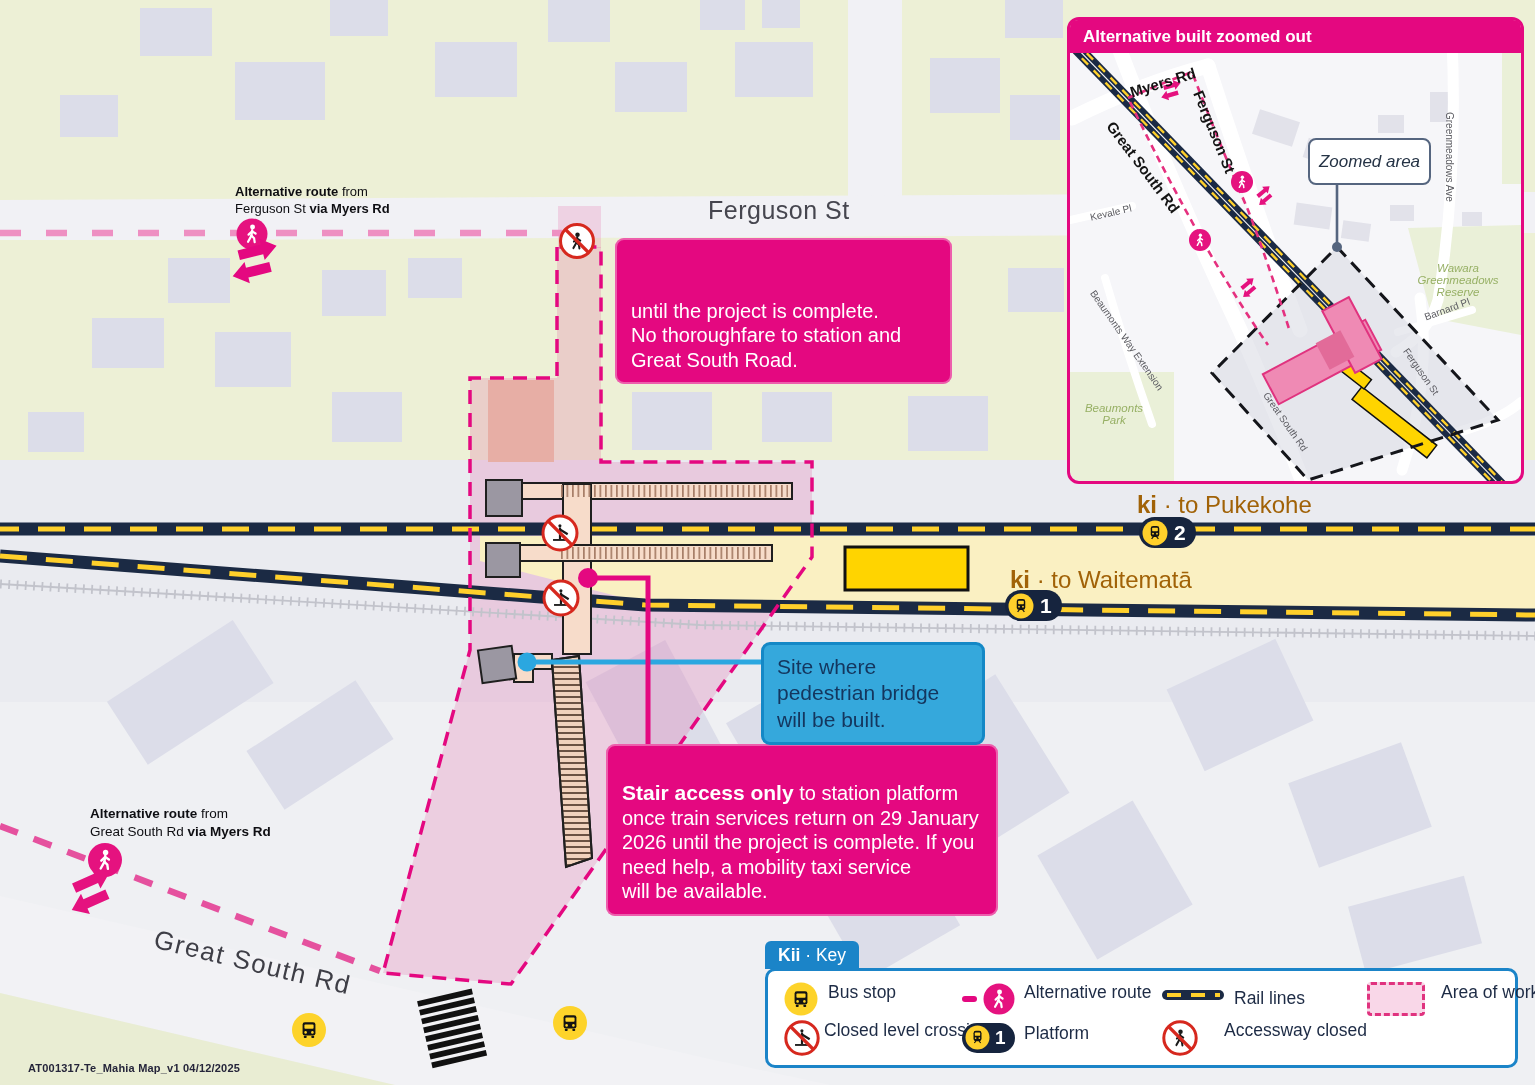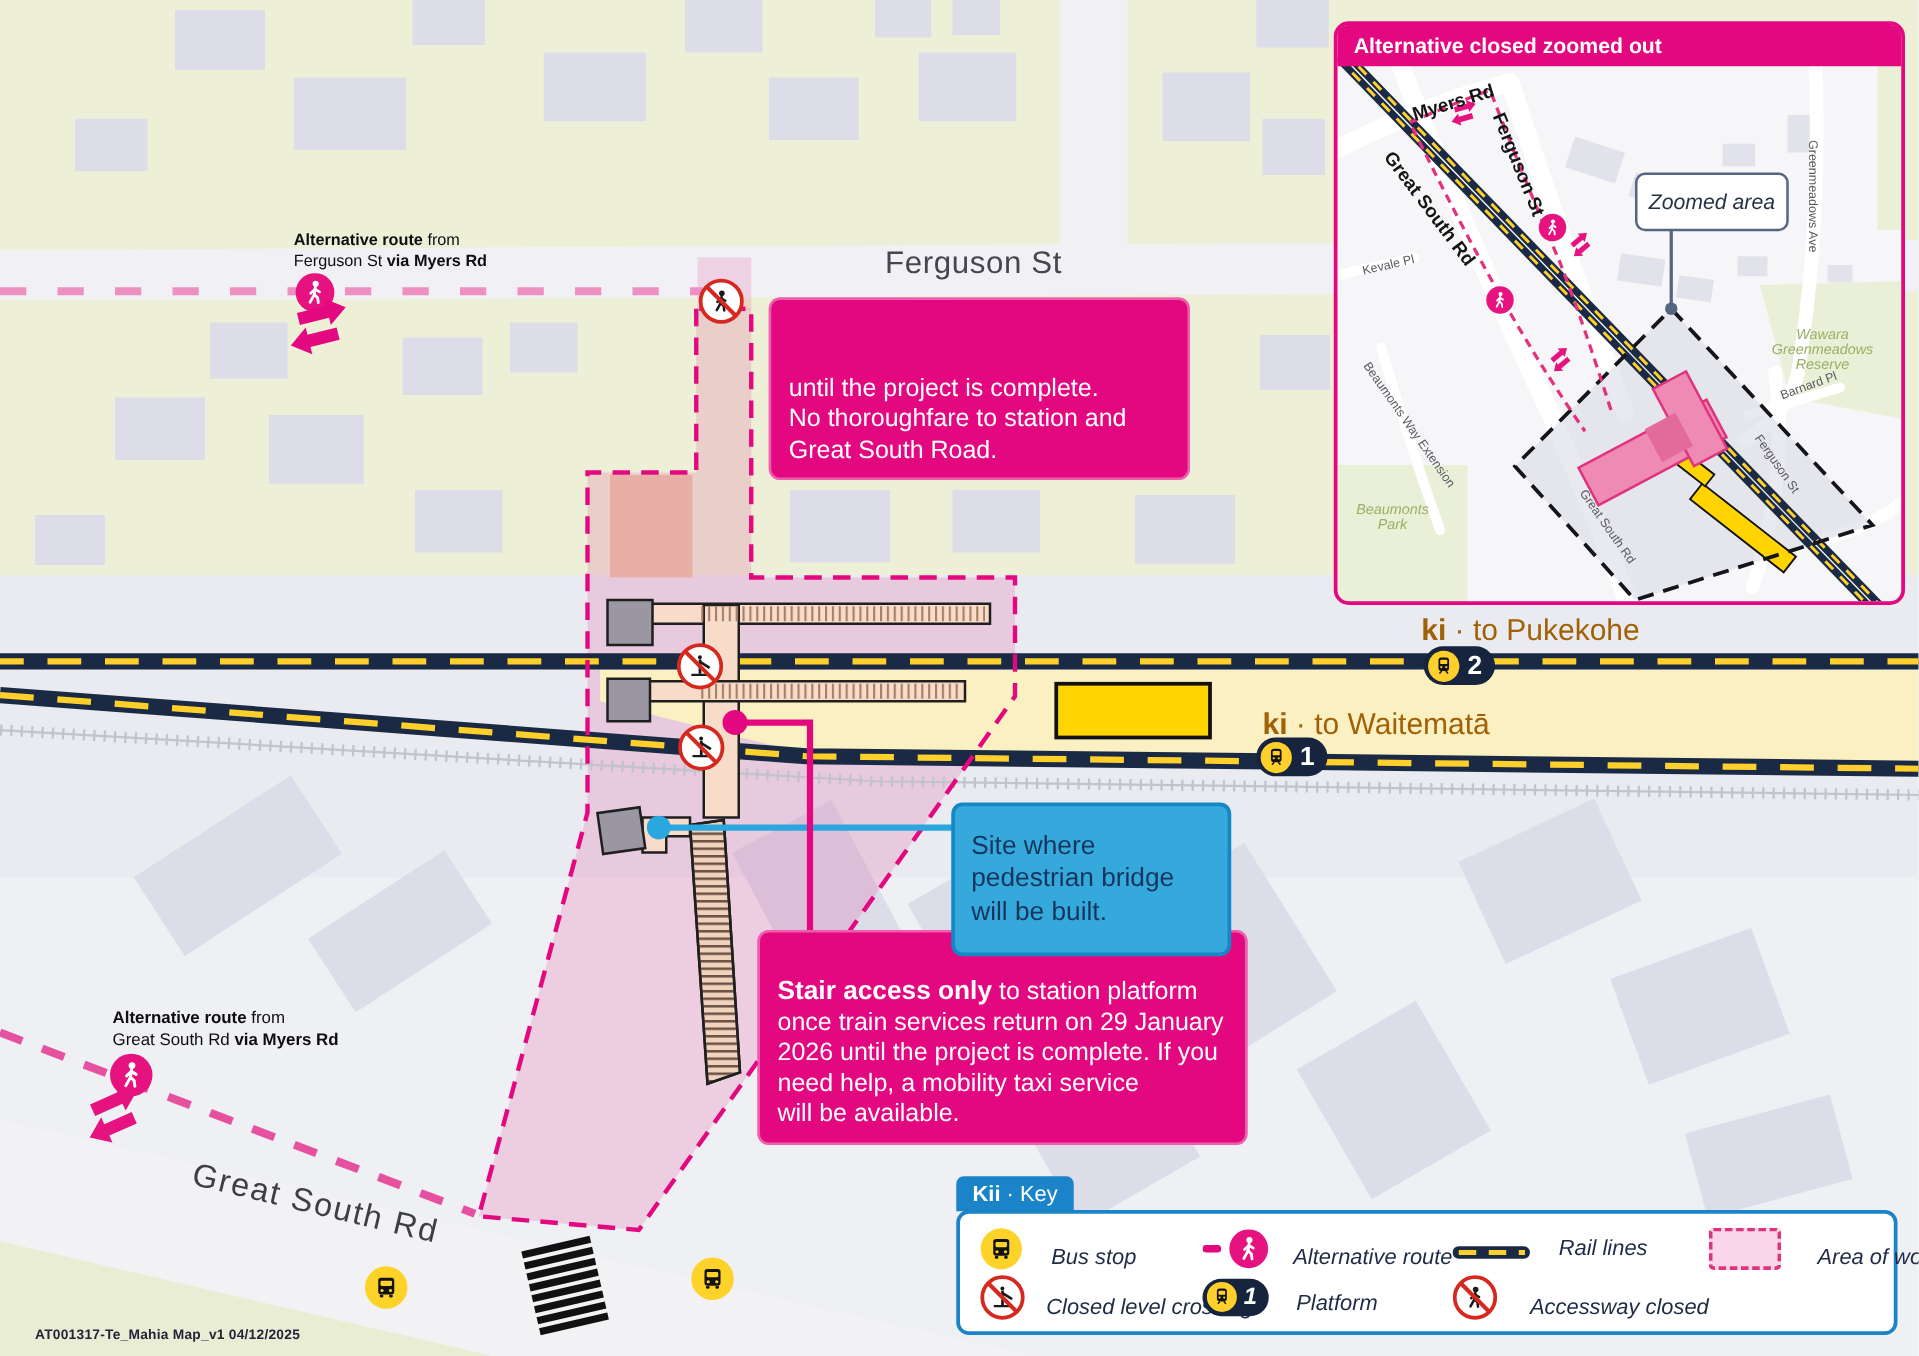--- a/index.html
+++ b/index.html
@@ -18,41 +18,41 @@
   .dest b{font-weight:bold;}
   .pf-badge{display:flex;align-items:center;gap:6px;background:#16243e;border-radius:17px;
             height:31px;padding:0 10px 0 3px;box-sizing:border-box;}
   .pf-badge .num{color:#fff;font-weight:bold;font-size:21px;line-height:1;}
   
   .callout{box-sizing:border-box;border-radius:9px;white-space:pre-line;}
   .callout.pink{background:#e40880;color:#fff;font-size:20px;line-height:1.22;padding:12px 16px;
                 box-shadow:0 0 0 2px rgba(255,255,255,.35) inset;}
   .callout.pink b{font-size:21px;font-weight:bold;}
   .callout.blue{background:#35a8dc;border:3px solid #1488c6;color:#14365e;font-size:21px;
-                line-height:1.25;padding:19px 13px;white-space:normal;}
+                line-height:1.25;padding:9px 13px;white-space:normal;}
   
   .zoombox{background:#fff;border:2.5px solid #55657f;border-radius:8px;color:#253345;
            font-size:17px;display:flex;align-items:center;justify-content:center;font-style:italic;}
   
   .inset-frame{border:3px solid #e40880;border-radius:12px;box-sizing:border-box;pointer-events:none;}
   .inset-title{position:absolute;left:0;top:0;right:0;height:33px;background:#e40880;
                border-radius:8px 8px 0 0;color:#fff;font-weight:bold;font-size:17px;
                line-height:33px;padding-left:13px;}
   .ins-lbl{position:absolute;font-size:10px;color:#5a5a60;white-space:nowrap;transform-origin:0 0;}
   .ins-lbl.major{font-size:15px;font-weight:bold;color:#141414;}
   .ins-lbl.green{color:#97b065;font-size:11.5px;font-style:italic;white-space:pre-line;
                  text-align:center;transform:none;}
   
   .legend-tab{background:#1b84c8;color:#fff;border-radius:6px 6px 0 0;font-size:17.5px;
               height:28px;line-height:28px;padding:0 13px;}
   .legend-tab b{font-weight:bold;}
   .legend-box{background:#fff;border:3px solid #1b84c8;border-radius:10px;box-sizing:border-box;
               display:grid;grid-template-columns:178px 200px 205px 1fr;
               grid-auto-rows:1fr;align-items:center;padding:8px 8px 8px 16px;}
-  .lg-item{display:flex;align-items:flex-end;gap:17px;font-style:italic;}
+  .lg-item{display:flex;align-items:flex-start;gap:4px;}
   .lg-label{font-size:17.5px;color:#1d2b45;white-space:nowrap;}
   .lg-icon{display:flex;align-items:center;}
   .lg-item:nth-child(4n+1) .lg-icon{width:40px;}
   .lg-item:nth-child(4n+2) .lg-icon{width:58px;}
   .lg-item:nth-child(4n+3) .lg-icon{width:68px;}
   .lg-item:nth-child(4n+4) .lg-icon{width:70px;}
   .works-swatch{width:58px;height:34px;background:#f9d7e8;border:3px dashed #e0337f;
                 border-radius:4px;box-sizing:border-box;}
   .pf-swatch{display:flex;align-items:center;gap:5px;background:#16243e;border-radius:15px;
              height:30px;padding:0 9px 0 3px;}
@@ -378,21 +378,21 @@
 </div>
 <div class="abs callout pink" style="left:606px;top:744px;width:392px;">
   <b>Stair access only</b><span> to station platform once train services return on 29 January 2026 until the project is complete. If you need help, a mobility taxi service
 will be available.</span>
 </div>
 <div class="abs callout blue" style="left:761px;top:642px;width:224px;">
   <span>Site where pedestrian bridge will be built.</span>
 </div>
 
 <div class="abs inset-frame" style="left:1067px;top:17px;width:457px;height:467px;">
-  <div class="inset-title">Alternative closed zoomed out</div>
+  <div class="inset-title">Alternative built zoomed out</div>
 </div>
 <div class="abs zoombox" style="left:1308px;top:138px;width:119px;height:43px;">
   <span>Zoomed area</span>
 </div>
 <div class="ins-lbl major" style="left:1128px;top:84px;transform:rotate(-17deg);">Myers Rd</div>
 <div class="ins-lbl major" style="left:1206px;top:88px;transform:rotate(68deg);">Ferguson St</div>
 <div class="ins-lbl major" style="left:1117px;top:118px;transform:rotate(53deg);">Great South Rd</div>
 <div class="ins-lbl" style="left:1089px;top:212px;transform:rotate(-13deg);">Kevale Pl</div>
 <div class="ins-lbl" style="left:1455px;top:112px;transform:rotate(90deg);">Greenmeadows Ave</div>
 <div class="ins-lbl green" style="left:1408px;top:262px;width:100px;">Wawara

